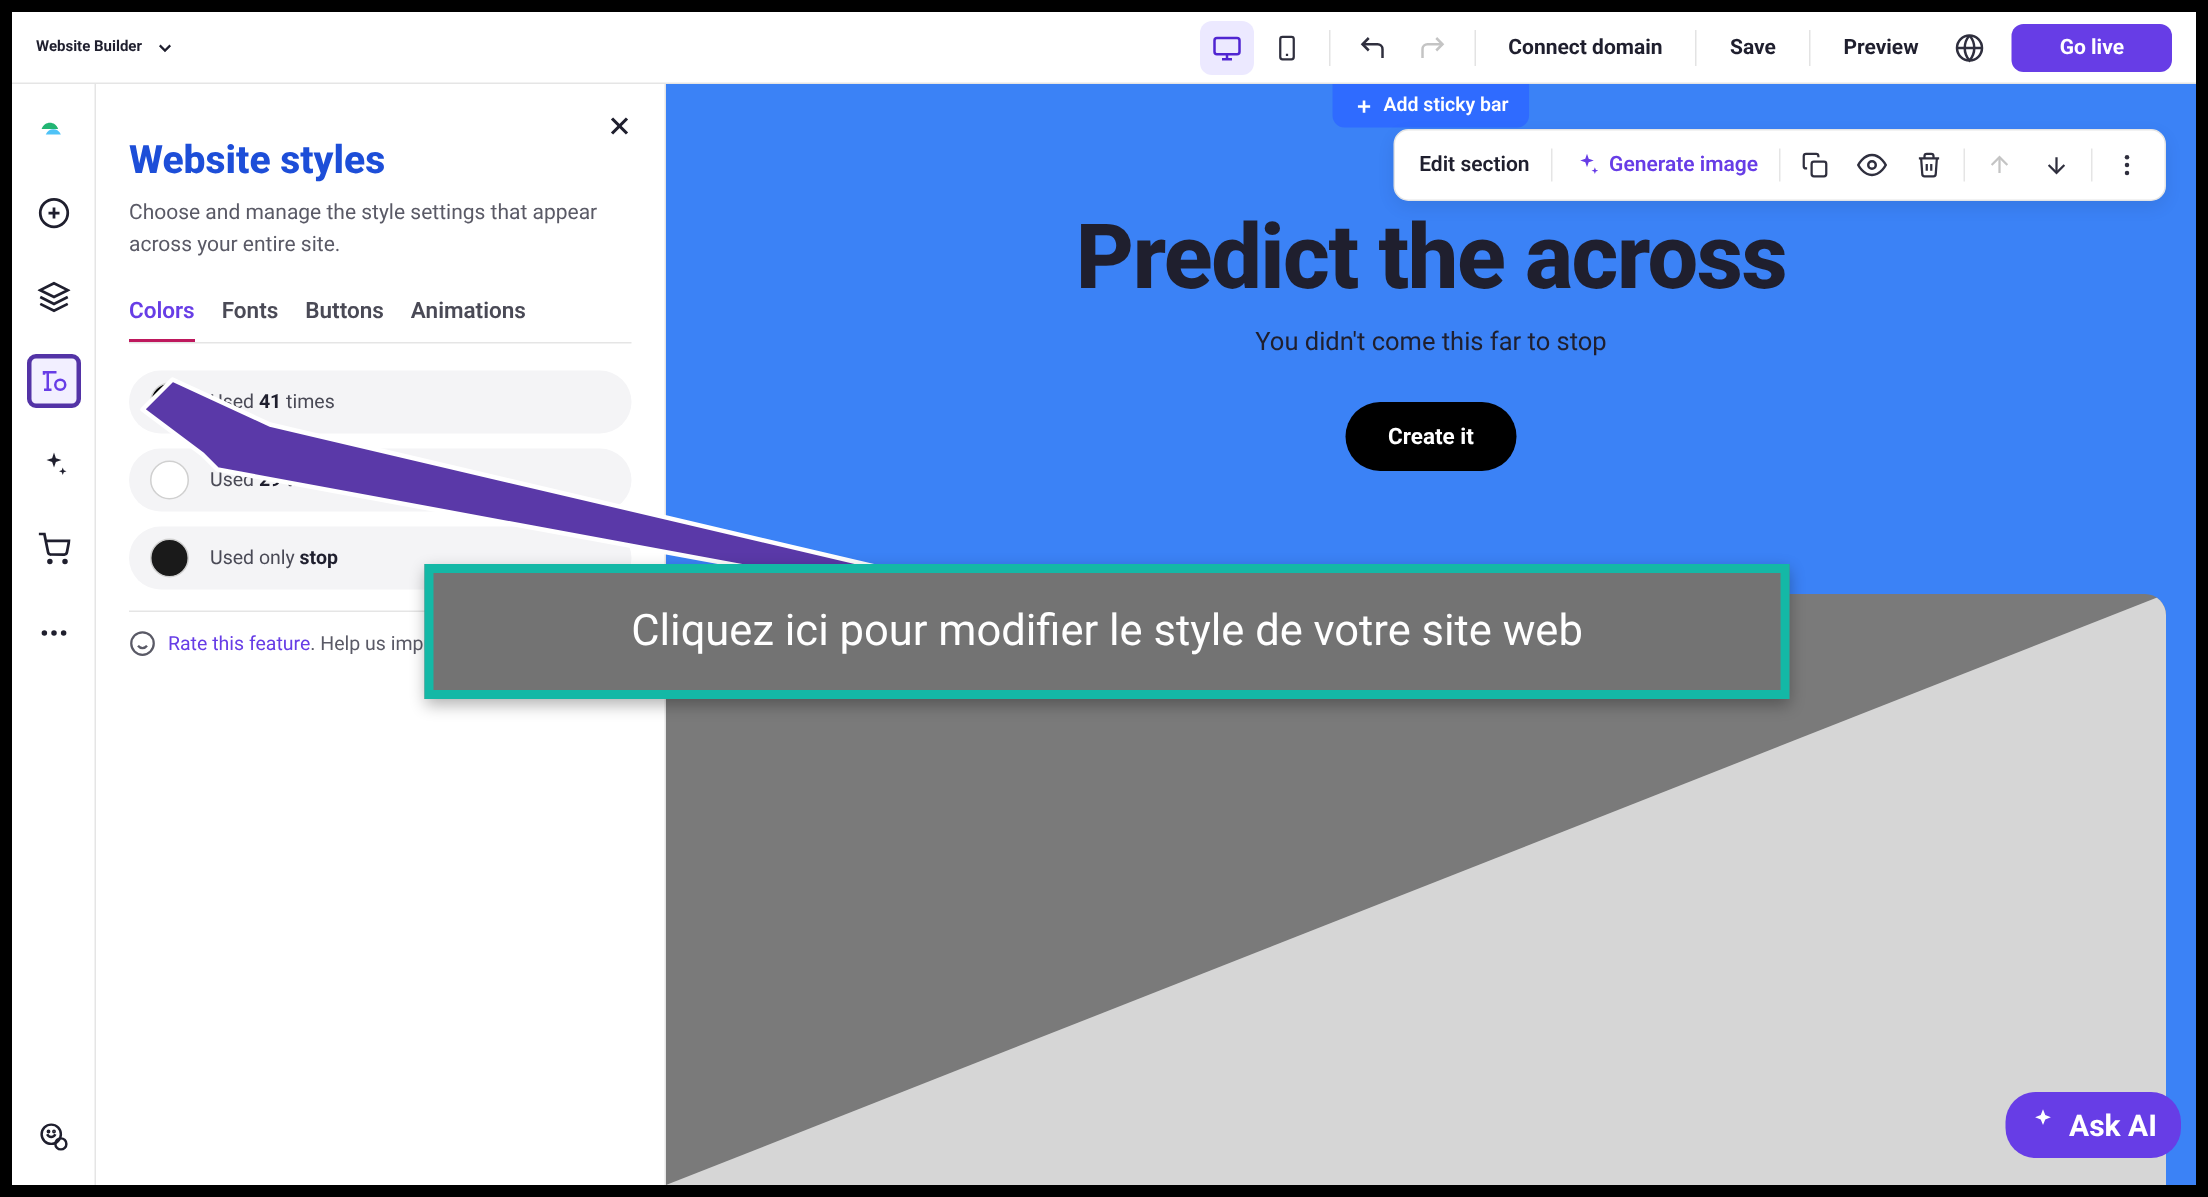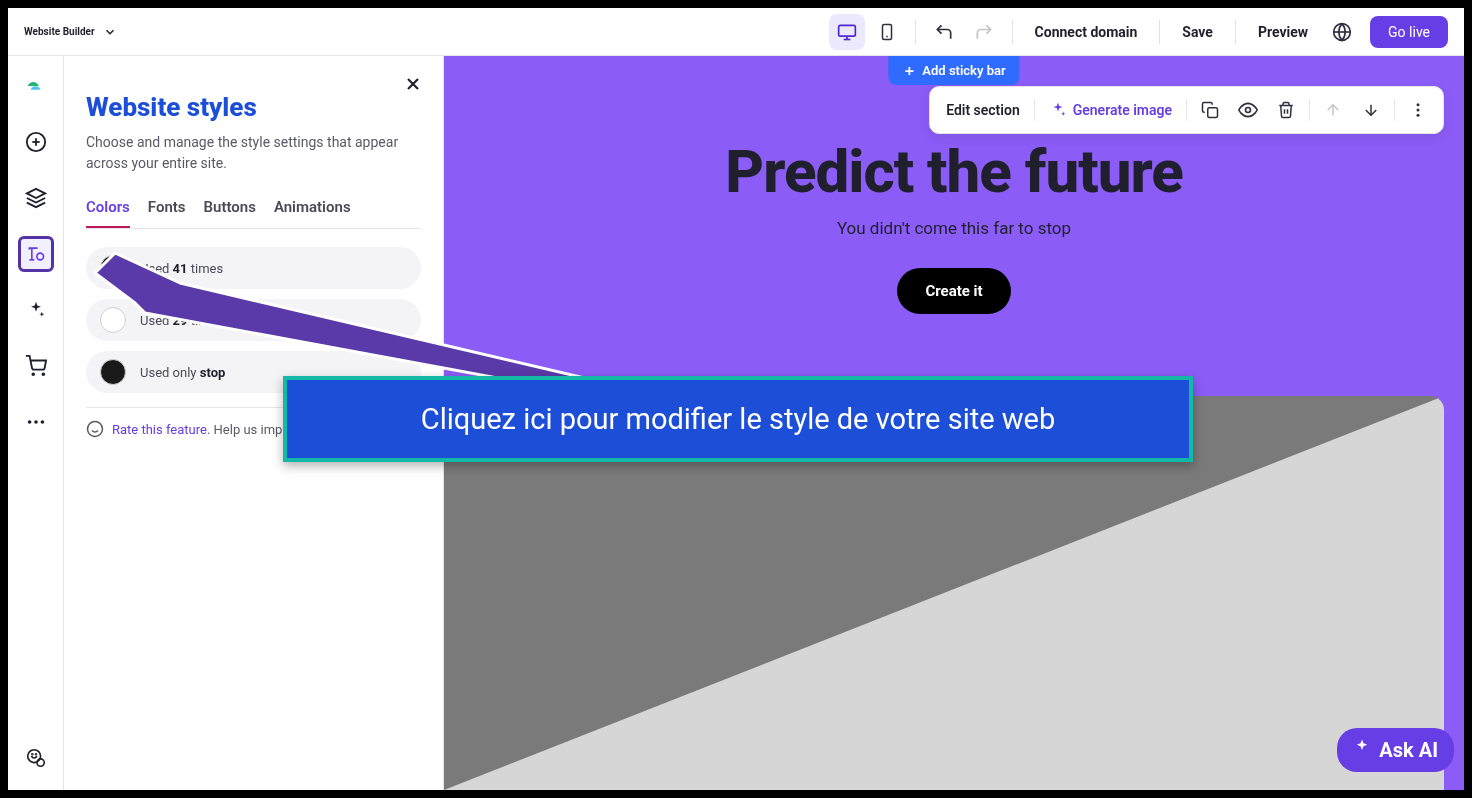--- a/index.html
+++ b/index.html
@@ -7,21 +7,21 @@
 .app { position:absolute; top:8px; left:8px; right:8px; bottom:8px; background:#fff; display:flex; flex-direction:column; }
 
 
 .topbar { height:48px; border-bottom:1px solid #e5e5e5; display:flex; align-items:center; padding:0 16px; justify-content:space-between; }
 .topbar-left { display:flex; align-items:center; gap:8px; font-weight:700; font-size:10px; color:#1f1f2e; cursor:pointer; }
 .topbar-right { display:flex; align-items:center; gap:4px; }
 .tb-iconbtn { width:36px; height:36px; display:flex; align-items:center; justify-content:center; border-radius:8px; cursor:pointer; color:#2f2f3e; }
 .tb-iconbtn.active { background:#ece9ff; color:#5025d1; }
 .tb-sep { width:1px; height:24px; background:#e3e3e3; margin:0 6px; }
 .tb-txtbtn { padding:8px 12px; font-weight:700; font-size:14px; color:#1f1f2e; cursor:pointer; border-radius:6px; }
-.golive { background:#673de6; color:#fff; padding:8px 18px; font-weight:400; font-size:14px; border-radius:8px; cursor:pointer; margin-left:6px; }
+.golive { background:#673de6; color:#fff; padding:8px 32px; font-weight:700; font-size:14px; border-radius:8px; cursor:pointer; margin-left:6px; }
 .tb-iconbtn.disabled { color:#c4c4c4; }
 
 
 .main { flex:1; display:flex; position:relative; overflow:hidden; }
 
 
 .rail { width:56px; border-right:1px solid #e5e5e5; display:flex; flex-direction:column; align-items:center; padding-top:12px; gap:20px; position:relative; }
 .rail-btn { width:36px; height:36px; display:flex; align-items:center; justify-content:center; border-radius:8px; cursor:pointer; color:#1f1f2e; }
 .rail-btn.styles { border:3px solid #5333a6; color:#673de6; background:#f2efff; border-radius:6px;}
 .rail-bottom { position:absolute; bottom:14px; left:0; right:0; display:flex; justify-content:center; }
@@ -36,38 +36,38 @@
 .tab.active { color:#673de6; border-bottom:2px solid #be185d; }
 .color-row { display:flex; align-items:center; gap:14px; background:#f4f4f6; border-radius:24px; padding:8px 14px; margin-bottom:10px; cursor:pointer; }
 .swatch { width:26px; height:26px; border-radius:50%; border:1px solid #d0d0d0; flex-shrink:0; }
 .color-txt { font-size:13px; color:#4a4a56; }
 .color-txt b { color:#1f1f2e; font-weight:700; }
 .panel-sep { height:1px; background:#e5e5e5; margin:14px 0 12px; }
 .rate { display:flex; align-items:center; gap:8px; font-size:13px; color:#5a5a66; }
 .rate a { color:#673de6; text-decoration:none; cursor:pointer; }
 
 
-.canvas { flex:1; position:relative; background:#8b5cf6; }
+.canvas { flex:1; position:relative; background:#3b82f6; }
 .sticky-pill { position:absolute; top:0; left:50%; transform:translateX(-50%); background:#2f6bff; color:#fff; font-size:13px; font-weight:600; padding:7px 14px; border-radius:0 0 8px 8px; display:flex; align-items:center; gap:6px; cursor:pointer; z-index:2;}
 .floatbar { position:absolute; top:30px; right:20px; background:#fff; border:1px solid #e5e5e5; border-radius:10px; box-shadow:0 4px 12px rgba(0,0,0,.08); display:flex; align-items:center; padding:6px 8px; gap:4px; z-index:3;}
 .fb-txt { font-size:14px; font-weight:600; color:#1f1f2e; padding:6px 8px; cursor:pointer; }
 .fb-gen { color:#673de6; display:flex; align-items:center; gap:6px; font-weight:600; font-size:14px; padding:6px 8px; cursor:pointer;}
 .fb-ic { width:34px; height:34px; display:flex; align-items:center; justify-content:center; cursor:pointer; color:#2f2f3e; border-radius:6px;}
 .fb-ic.disabled { color:#c4c4c4; }
 .fb-sep { width:1px; height:22px; background:#e5e5e5; margin:0 2px;}
 .hero { text-align:center; padding-top:80px; }
 .hero h2 { font-size:60px; font-weight:800; color:#1f1f2e; letter-spacing:-1px; }
 .hero p { font-size:17px; color:#1f1f2e; margin-top:11px; }
 .hero-btn { display:inline-block; margin-top:30px; background:#000; color:#fff; font-weight:700; font-size:15px; padding:14px 28px; border-radius:30px; }
 .imgblock { position:absolute; left:0; right:20px; top:340px; bottom:0; border-radius:14px 14px 0 0; overflow:hidden;}
 .img-dark { position:absolute; inset:0; background:#7a7a7a; }
 .img-light { position:absolute; inset:0; background:#d6d6d6; clip-path:polygon(100% 0, 100% 100%, 0 100%); }
 
 
-.callout { position:absolute; top:320px; left:275px; width:910px; background:#1d4ed8; color:#fff; font-size:29px; padding:22px 28px; border:4px solid #14b8a6; box-shadow:0 4px 10px rgba(0,0,0,.3); z-index:10; text-align:center;}
+.callout { position:absolute; top:320px; left:275px; width:910px; background:#737373; color:#fff; font-size:29px; padding:22px 28px; border:6px solid #14b8a6; box-shadow:0 4px 10px rgba(0,0,0,.3); z-index:10; text-align:center;}
 .arrow-svg { position:absolute; top:192px; left:52px; z-index:9; pointer-events:none;}
 
 
 .askai { position:absolute; right:10px; bottom:18px; background:#673de6; color:#fff; font-weight:700; font-size:20px; padding:10px 16px; border-radius:20px; display:flex; align-items:flex-start; gap:8px; cursor:pointer; z-index:5;}
 
 svg { display:block; }
 </style>
 </head>
 <body>
 
@@ -286,21 +286,21 @@
         <div class="fb-ic">
             <svg width="18" height="18" viewBox="0 0 24 24" fill="currentColor">
               <circle cx="12" cy="5" r="2"></circle>
               <circle cx="12" cy="12" r="2"></circle>
               <circle cx="12" cy="19" r="2"></circle>
             </svg>
           </div>
       </div>
 
       <div class="hero">
-        <h2>Predict the future</h2>
+        <h2>Predict the across</h2>
         <p>You didn't come this far to stop</p>
         <div class="hero-btn">Create it</div>
       </div>
 
       <div class="imgblock">
         <div class="img-dark"></div>
         <div class="img-light"></div>
       </div>
 
       <div class="askai">

